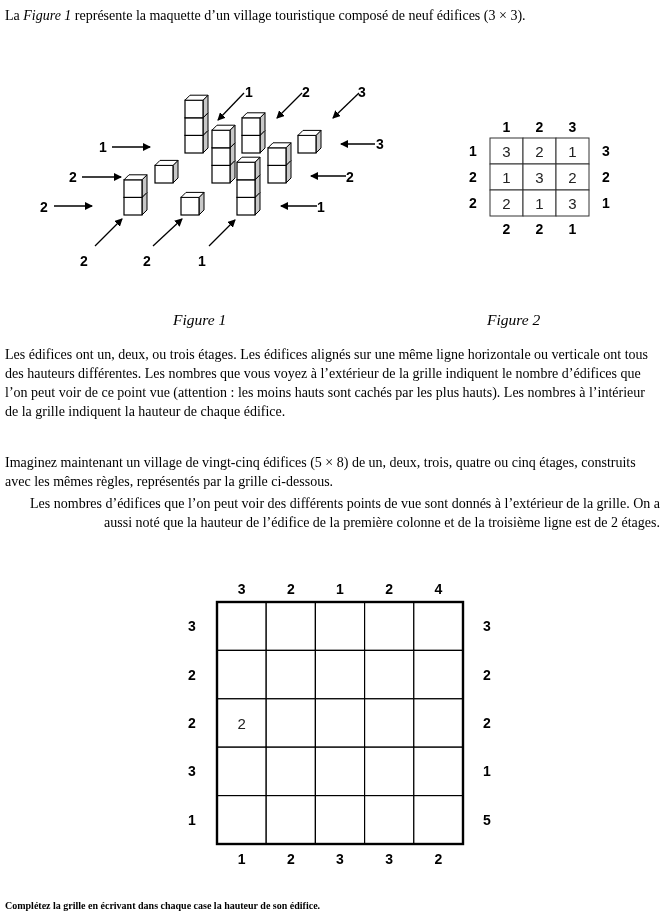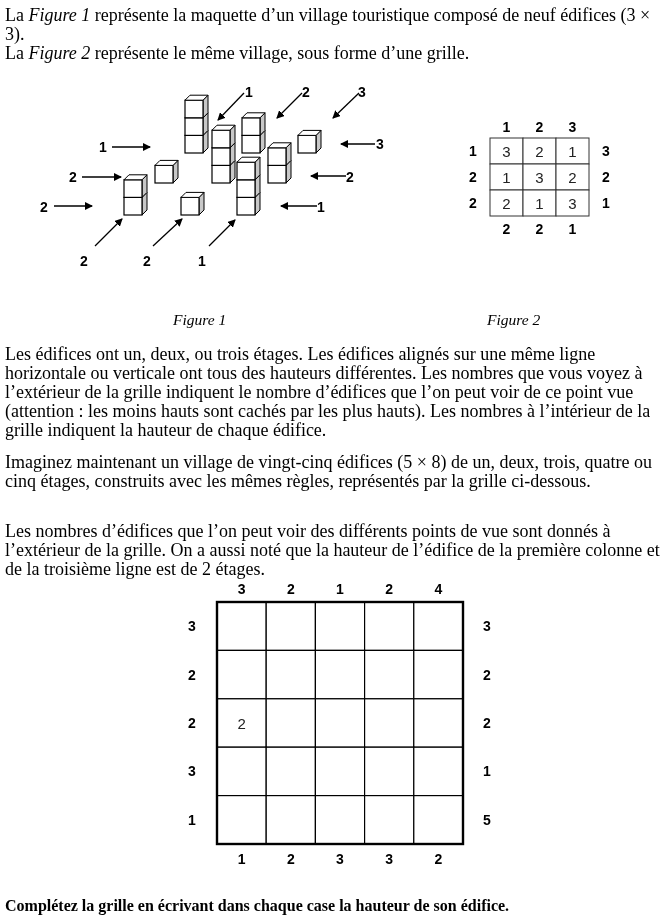--- a/index.html
+++ b/index.html
@@ -1,37 +1,36 @@
 <!DOCTYPE html>
 <html><head>
 <meta charset="utf-8">
 <style>
   html, body { margin:0; padding:0; background:#ffffff; }
   body { width:663px; height:922px; position:relative; overflow:hidden;
          font-family:"Liberation Serif", serif; color:#000; }
-  .para { position:absolute; left:5px; width:655px; font-size:18px; line-height:19px; }
+  .para { position:absolute; left:5px; width:655px; font-size:14px; line-height:19px; }
   .para i { font-style:italic; }
   #intro { top:6px; }
   #rules { top:345px; }
   #task1 { top:453px; }
-  #task2 { top:522px; }
-  #instruction { top:896px; font-weight:bold; font-size:16px; }
+  #task2 { top:494px;text-align:right; }
+  #instruction { top:896px; font-weight:bold; font-size:10px; }
   .caption { position:absolute; font-style:italic; font-size:15.5px; top:311px; }
   #cap1 { left:173px; }
   #cap2 { left:487px; }
   svg { position:absolute; left:0; top:0; }
   .lbl { font-family:"Liberation Sans", sans-serif; font-weight:bold; font-size:14px; }
   .cell { font-family:"Liberation Sans", sans-serif; font-size:15px; }
 </style>
 </head>
 <body>
 
 <div class="para" id="intro">
   <div><span>La </span><i>Figure 1</i><span> représente la maquette d’un village touristique composé de neuf édifices (3 × 3).</span></div>
-  <div><span>La </span><i>Figure 2</i><span> représente le même village, sous forme d’une grille.</span></div>
 </div>
 
 <svg id="fig1" width="663" height="300" viewBox="0 0 663 300">
   <defs>
     <marker id="ah" markerWidth="8" markerHeight="8" refX="7" refY="4" orient="auto" markerUnits="userSpaceOnUse">
       <path d="M0,0 L8,4 L0,8 Z" fill="#000"></path>
     </marker>
   </defs>
   <g id="cubes">
       <g>

